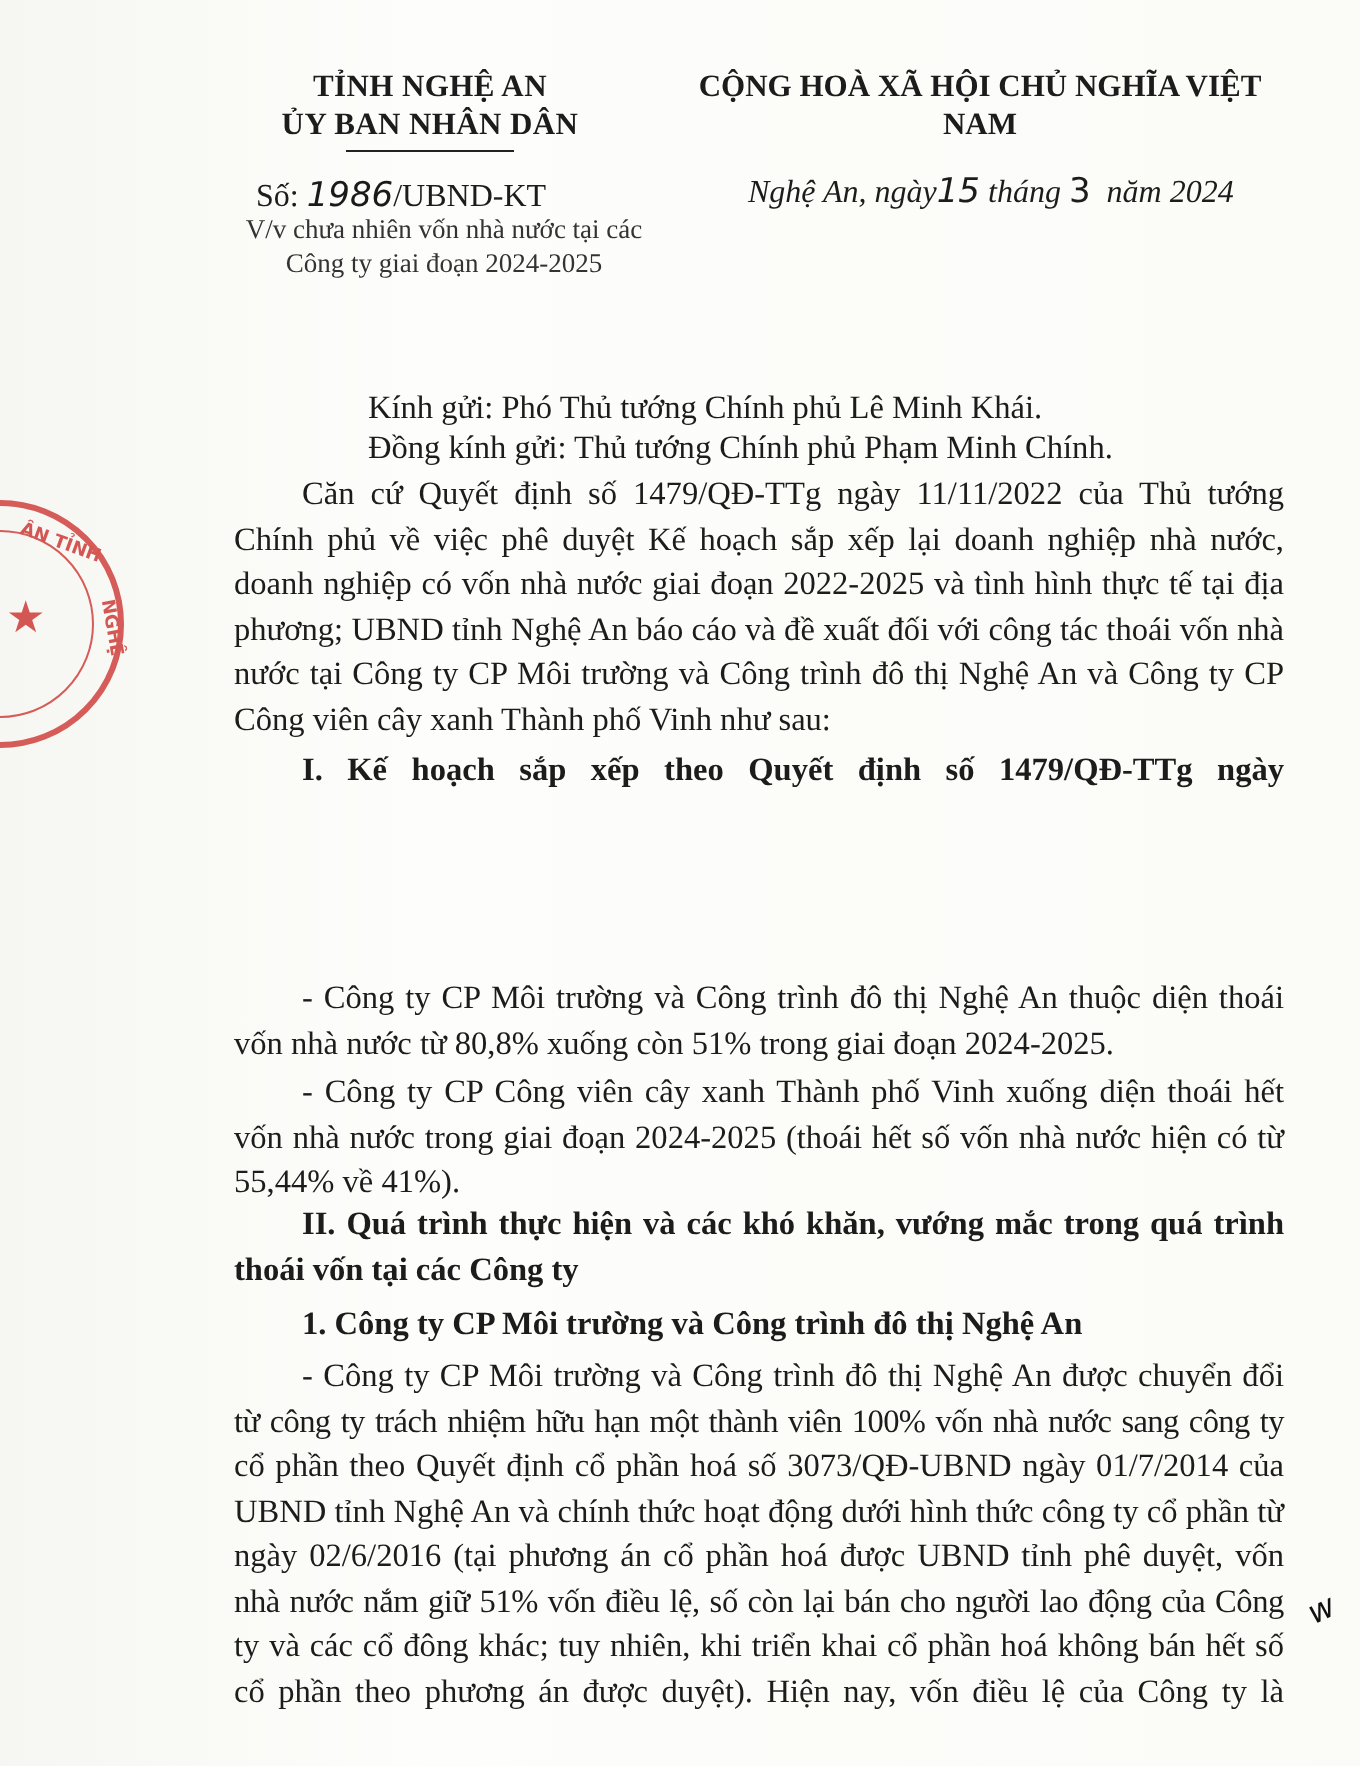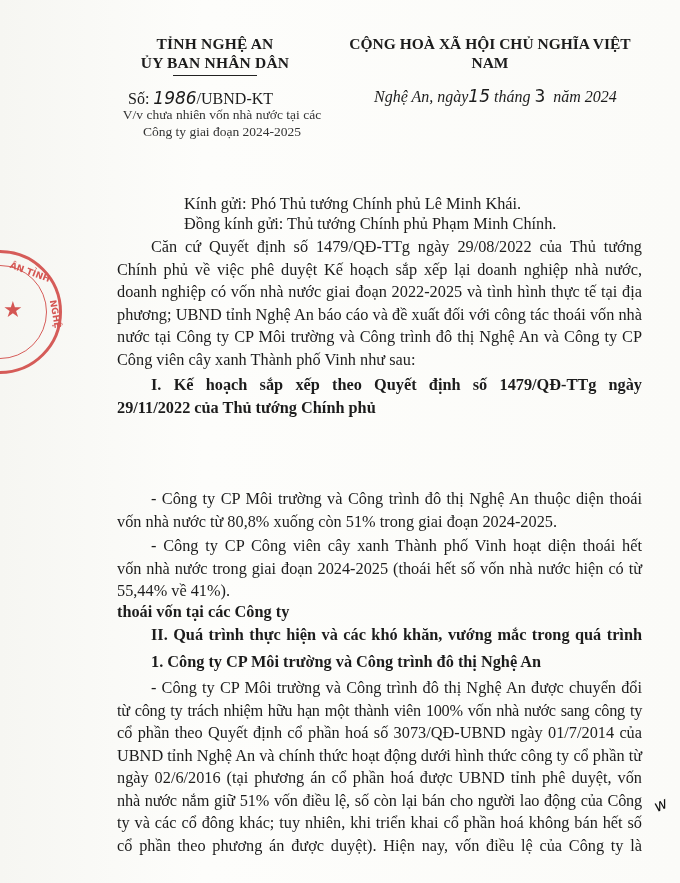--- a/index.html
+++ b/index.html
@@ -67,48 +67,47 @@
     <span>Nghệ An, ngày</span><span class="hand">15</span>
     <span>tháng</span>
     <span class="hand" style="font-style:normal">3</span>&nbsp;
     <span>năm 2024</span>
   </div>
 
   <div class="greet abs" style="top:173px;">Kính gửi: Phó Thủ tướng Chính phủ Lê Minh Khái.</div>
   <div class="greet abs" style="top:193px;">Đồng kính gửi: Thủ tướng Chính phủ Phạm Minh Chính.</div>
 
   <div class="para" style="top:236px;">
-    <span class="ln ind">Căn cứ Quyết định số 1479/QĐ-TTg ngày 29/08/2022 của Thủ tướng</span>
+    <span class="ln ind">Căn cứ Quyết định số 1479/QĐ-TTg ngày 11/11/2022 của Thủ tướng</span>
     <span class="ln">Chính phủ về việc phê duyệt Kế hoạch sắp xếp lại doanh nghiệp nhà nước,</span>
     <span class="ln">doanh nghiệp có vốn nhà nước giai đoạn 2022-2025 và tình hình thực tế tại địa</span>
     <span class="ln">phương; UBND tỉnh Nghệ An báo cáo và đề xuất đối với công tác thoái vốn nhà</span>
     <span class="ln">nước tại Công ty CP Môi trường và Công trình đô thị Nghệ An và Công ty CP</span>
     <span class="ln last">Công viên cây xanh Thành phố Vinh như sau:</span>
   </div>
 
   <div class="para bold" style="top:374px;">
     <span class="ln ind">I. Kế hoạch sắp xếp theo Quyết định số 1479/QĐ-TTg ngày</span>
-    <span class="ln last">29/11/2022 của Thủ tướng Chính phủ</span>
   </div>
 
 
   <div class="para" style="top:488px;">
     <span class="ln ind">- Công ty CP Môi trường và Công trình đô thị Nghệ An thuộc diện thoái</span>
     <span class="ln last">vốn nhà nước từ 80,8% xuống còn 51% trong giai đoạn 2024-2025.</span>
   </div>
 
   <div class="para" style="top:535px;">
-    <span class="ln ind">- Công ty CP Công viên cây xanh Thành phố Vinh hoạt diện thoái hết</span>
+    <span class="ln ind">- Công ty CP Công viên cây xanh Thành phố Vinh xuống diện thoái hết</span>
     <span class="ln">vốn nhà nước trong giai đoạn 2024-2025 (thoái hết số vốn nhà nước hiện có từ</span>
     <span class="ln last">55,44% về 41%).</span>
   </div>
 
   <div class="para bold" style="top:601px;">
+    <span class="ln ind">II. Quá trình thực hiện và các khó khăn, vướng mắc trong quá trình</span>
     <span class="ln last">thoái vốn tại các Công ty</span>
-    <span class="ln ind">II. Quá trình thực hiện và các khó khăn, vướng mắc trong quá trình</span>
   </div>
 
   <div class="para bold" style="top:651px;">
     <span class="ln ind last">1. Công ty CP Môi trường và Công trình đô thị Nghệ An</span>
   </div>
 
   <div class="para" style="top:677px;">
     <span class="ln ind">- Công ty CP Môi trường và Công trình đô thị Nghệ An được chuyển đổi</span>
     <span class="ln" style="letter-spacing:-0.3px">từ công ty trách nhiệm hữu hạn một thành viên 100% vốn nhà nước sang công ty</span>
     <span class="ln">cổ phần theo Quyết định cổ phần hoá số 3073/QĐ-UBND ngày 01/7/2014 của</span>

